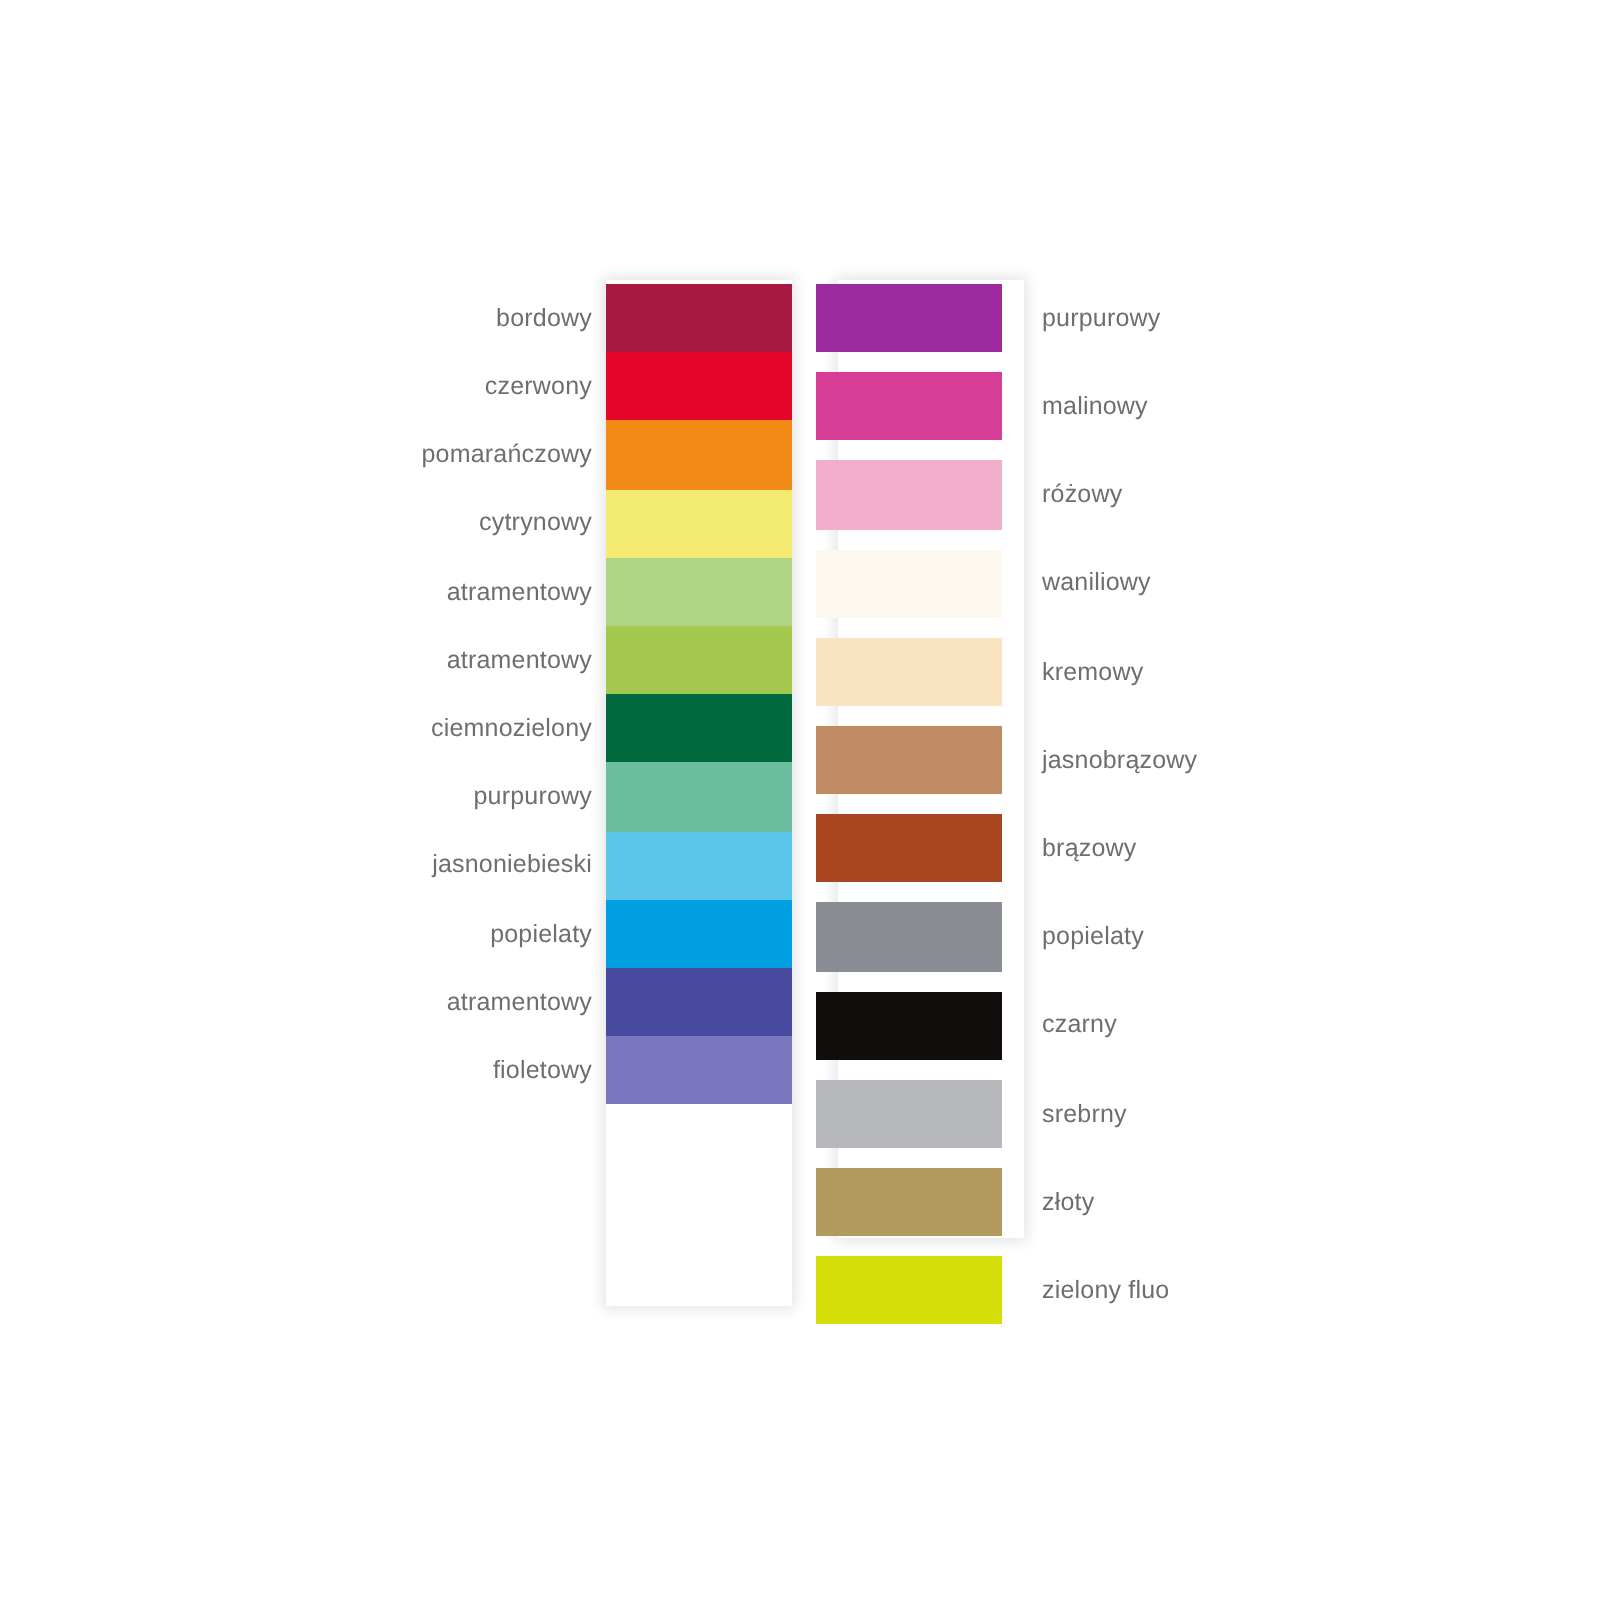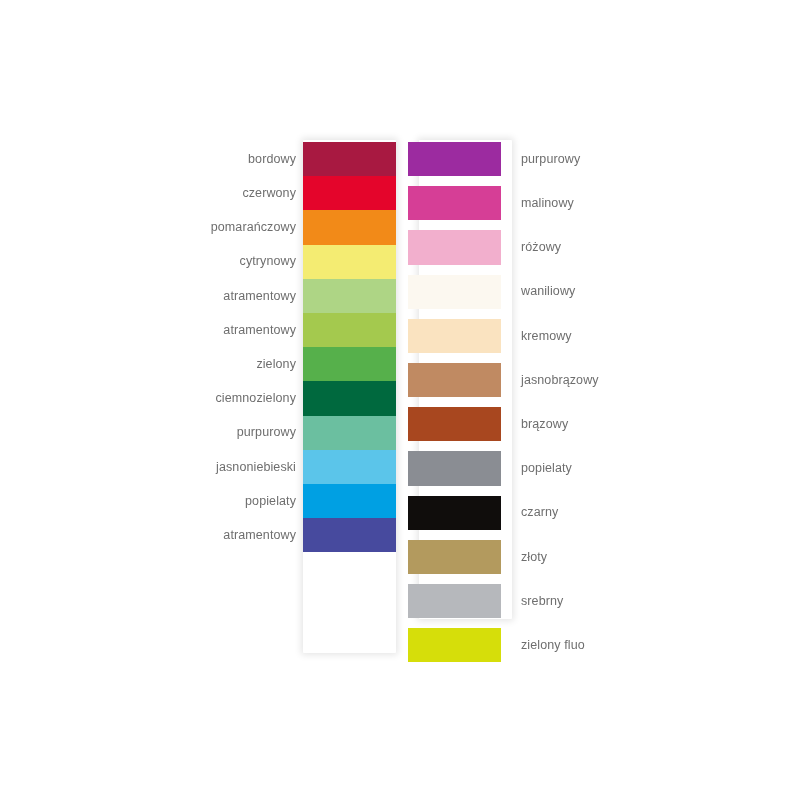--- a/index.html
+++ b/index.html
@@ -129,43 +129,43 @@
       </div>
       <div class="swatch-row">
         <div class="swatch-label">atramentowy</div>
         <div class="swatch-chip" style="background-color: rgb(174, 213, 133);"></div>
       </div>
       <div class="swatch-row">
         <div class="swatch-label">atramentowy</div>
         <div class="swatch-chip" style="background-color: rgb(164, 201, 78);"></div>
       </div>
       <div class="swatch-row">
-        <div class="swatch-label">zielony</div>
-        <div class="swatch-chip" style="background-color: rgb(86, 176, 75);"></div>
-      </div>
-      <div class="swatch-row">
         <div class="swatch-label">ciemnozielony</div>
         <div class="swatch-chip" style="background-color: rgb(0, 105, 62);"></div>
       </div>
       <div class="swatch-row">
         <div class="swatch-label">purpurowy</div>
         <div class="swatch-chip" style="background-color: rgb(107, 191, 160);"></div>
       </div>
       <div class="swatch-row">
         <div class="swatch-label">jasnoniebieski</div>
         <div class="swatch-chip" style="background-color: rgb(91, 197, 234);"></div>
       </div>
       <div class="swatch-row">
         <div class="swatch-label">popielaty</div>
         <div class="swatch-chip" style="background-color: rgb(0, 160, 227);"></div>
       </div>
       <div class="swatch-row">
         <div class="swatch-label">atramentowy</div>
         <div class="swatch-chip" style="background-color: rgb(71, 74, 158);"></div>
       </div>
+      <div class="swatch-row">
+        <div class="swatch-label">fioletowy</div>
+        <div class="swatch-chip" style="background-color: rgb(123, 118, 190);"></div>
+      </div>
     </div>
   <div class="column" id="column-right">
       <div class="swatch-row">
         <div class="swatch-chip" style="background-color: rgb(156, 43, 160);"></div>
         <div class="swatch-label">purpurowy</div>
       </div>
       <div class="swatch-row">
         <div class="swatch-chip" style="background-color: rgb(214, 62, 150);"></div>
         <div class="swatch-label">malinowy</div>
       </div>
@@ -191,26 +191,26 @@
       </div>
       <div class="swatch-row">
         <div class="swatch-chip" style="background-color: rgb(138, 141, 147);"></div>
         <div class="swatch-label">popielaty</div>
       </div>
       <div class="swatch-row">
         <div class="swatch-chip" style="background-color: rgb(16, 13, 12);"></div>
         <div class="swatch-label">czarny</div>
       </div>
       <div class="swatch-row">
+        <div class="swatch-chip" style="background-color: rgb(182, 184, 188);"></div>
+        <div class="swatch-label">srebrny</div>
+      </div>
+      <div class="swatch-row">
         <div class="swatch-chip" style="background-color: rgb(179, 154, 94);"></div>
         <div class="swatch-label">złoty</div>
       </div>
       <div class="swatch-row">
-        <div class="swatch-chip" style="background-color: rgb(182, 184, 188);"></div>
-        <div class="swatch-label">srebrny</div>
-      </div>
-      <div class="swatch-row">
         <div class="swatch-chip" style="background-color: rgb(214, 222, 10);"></div>
         <div class="swatch-label">zielony fluo</div>
       </div>
     </div>
 
 </div>
 
 </body></html>

